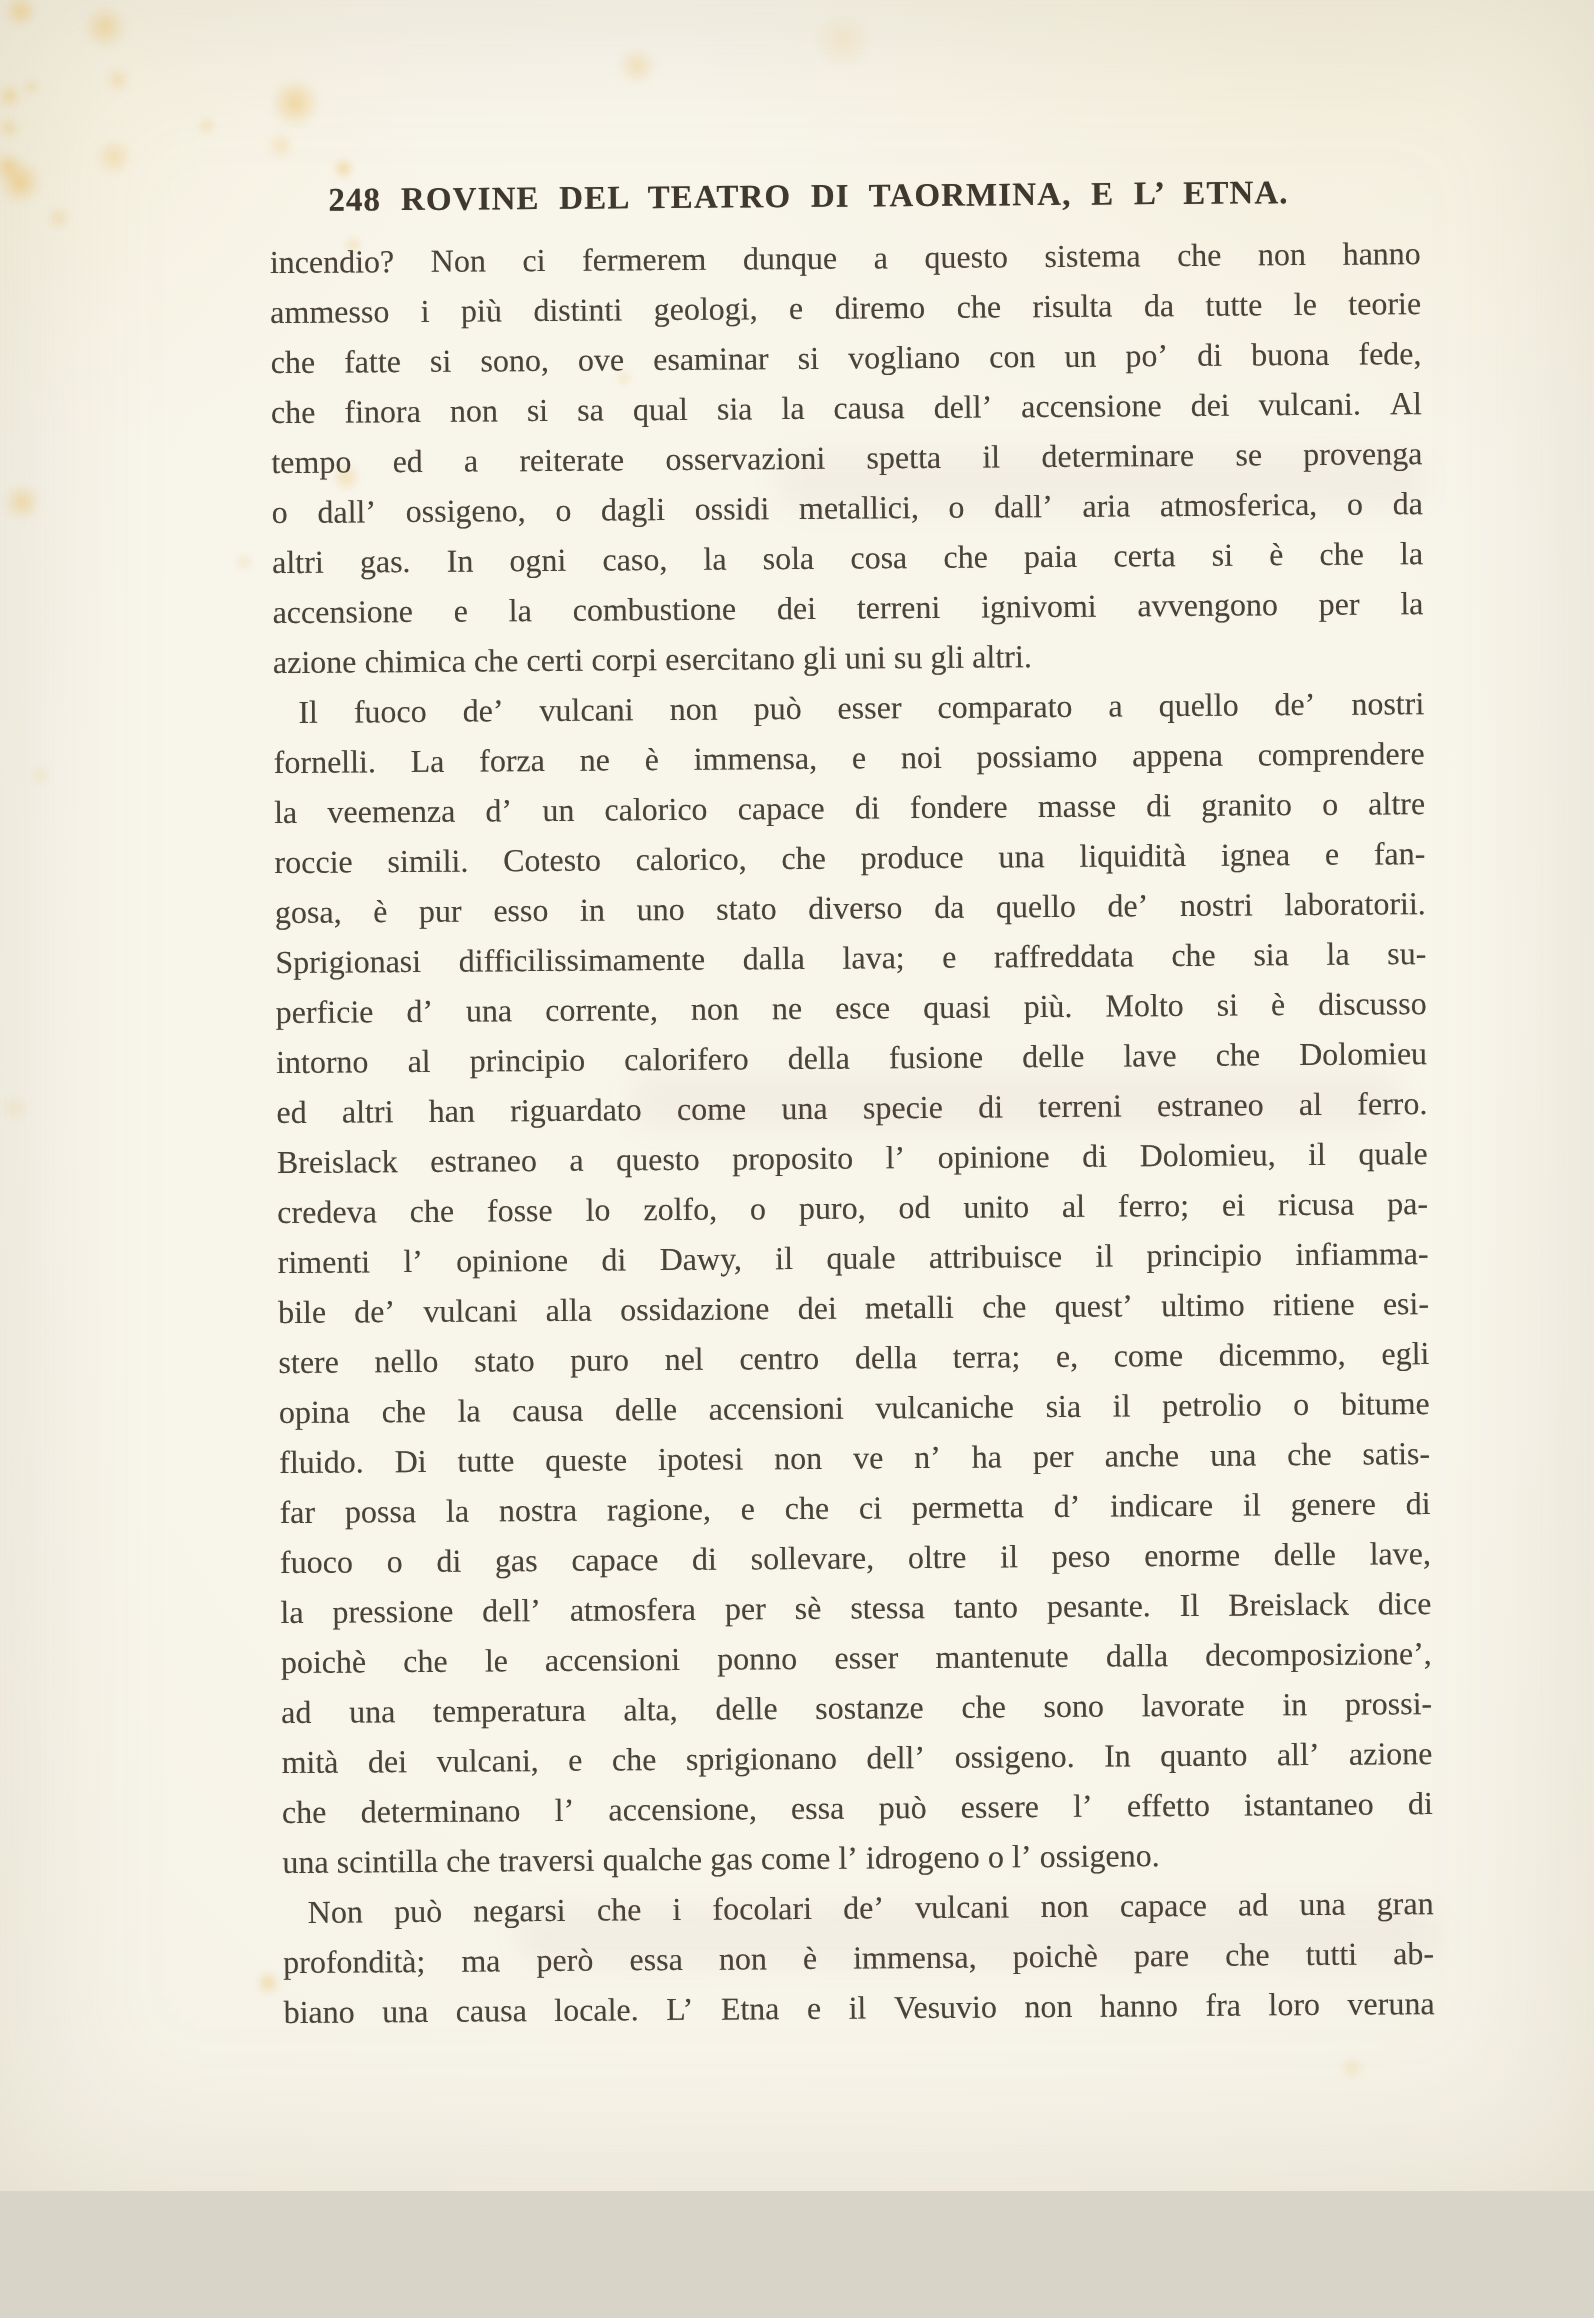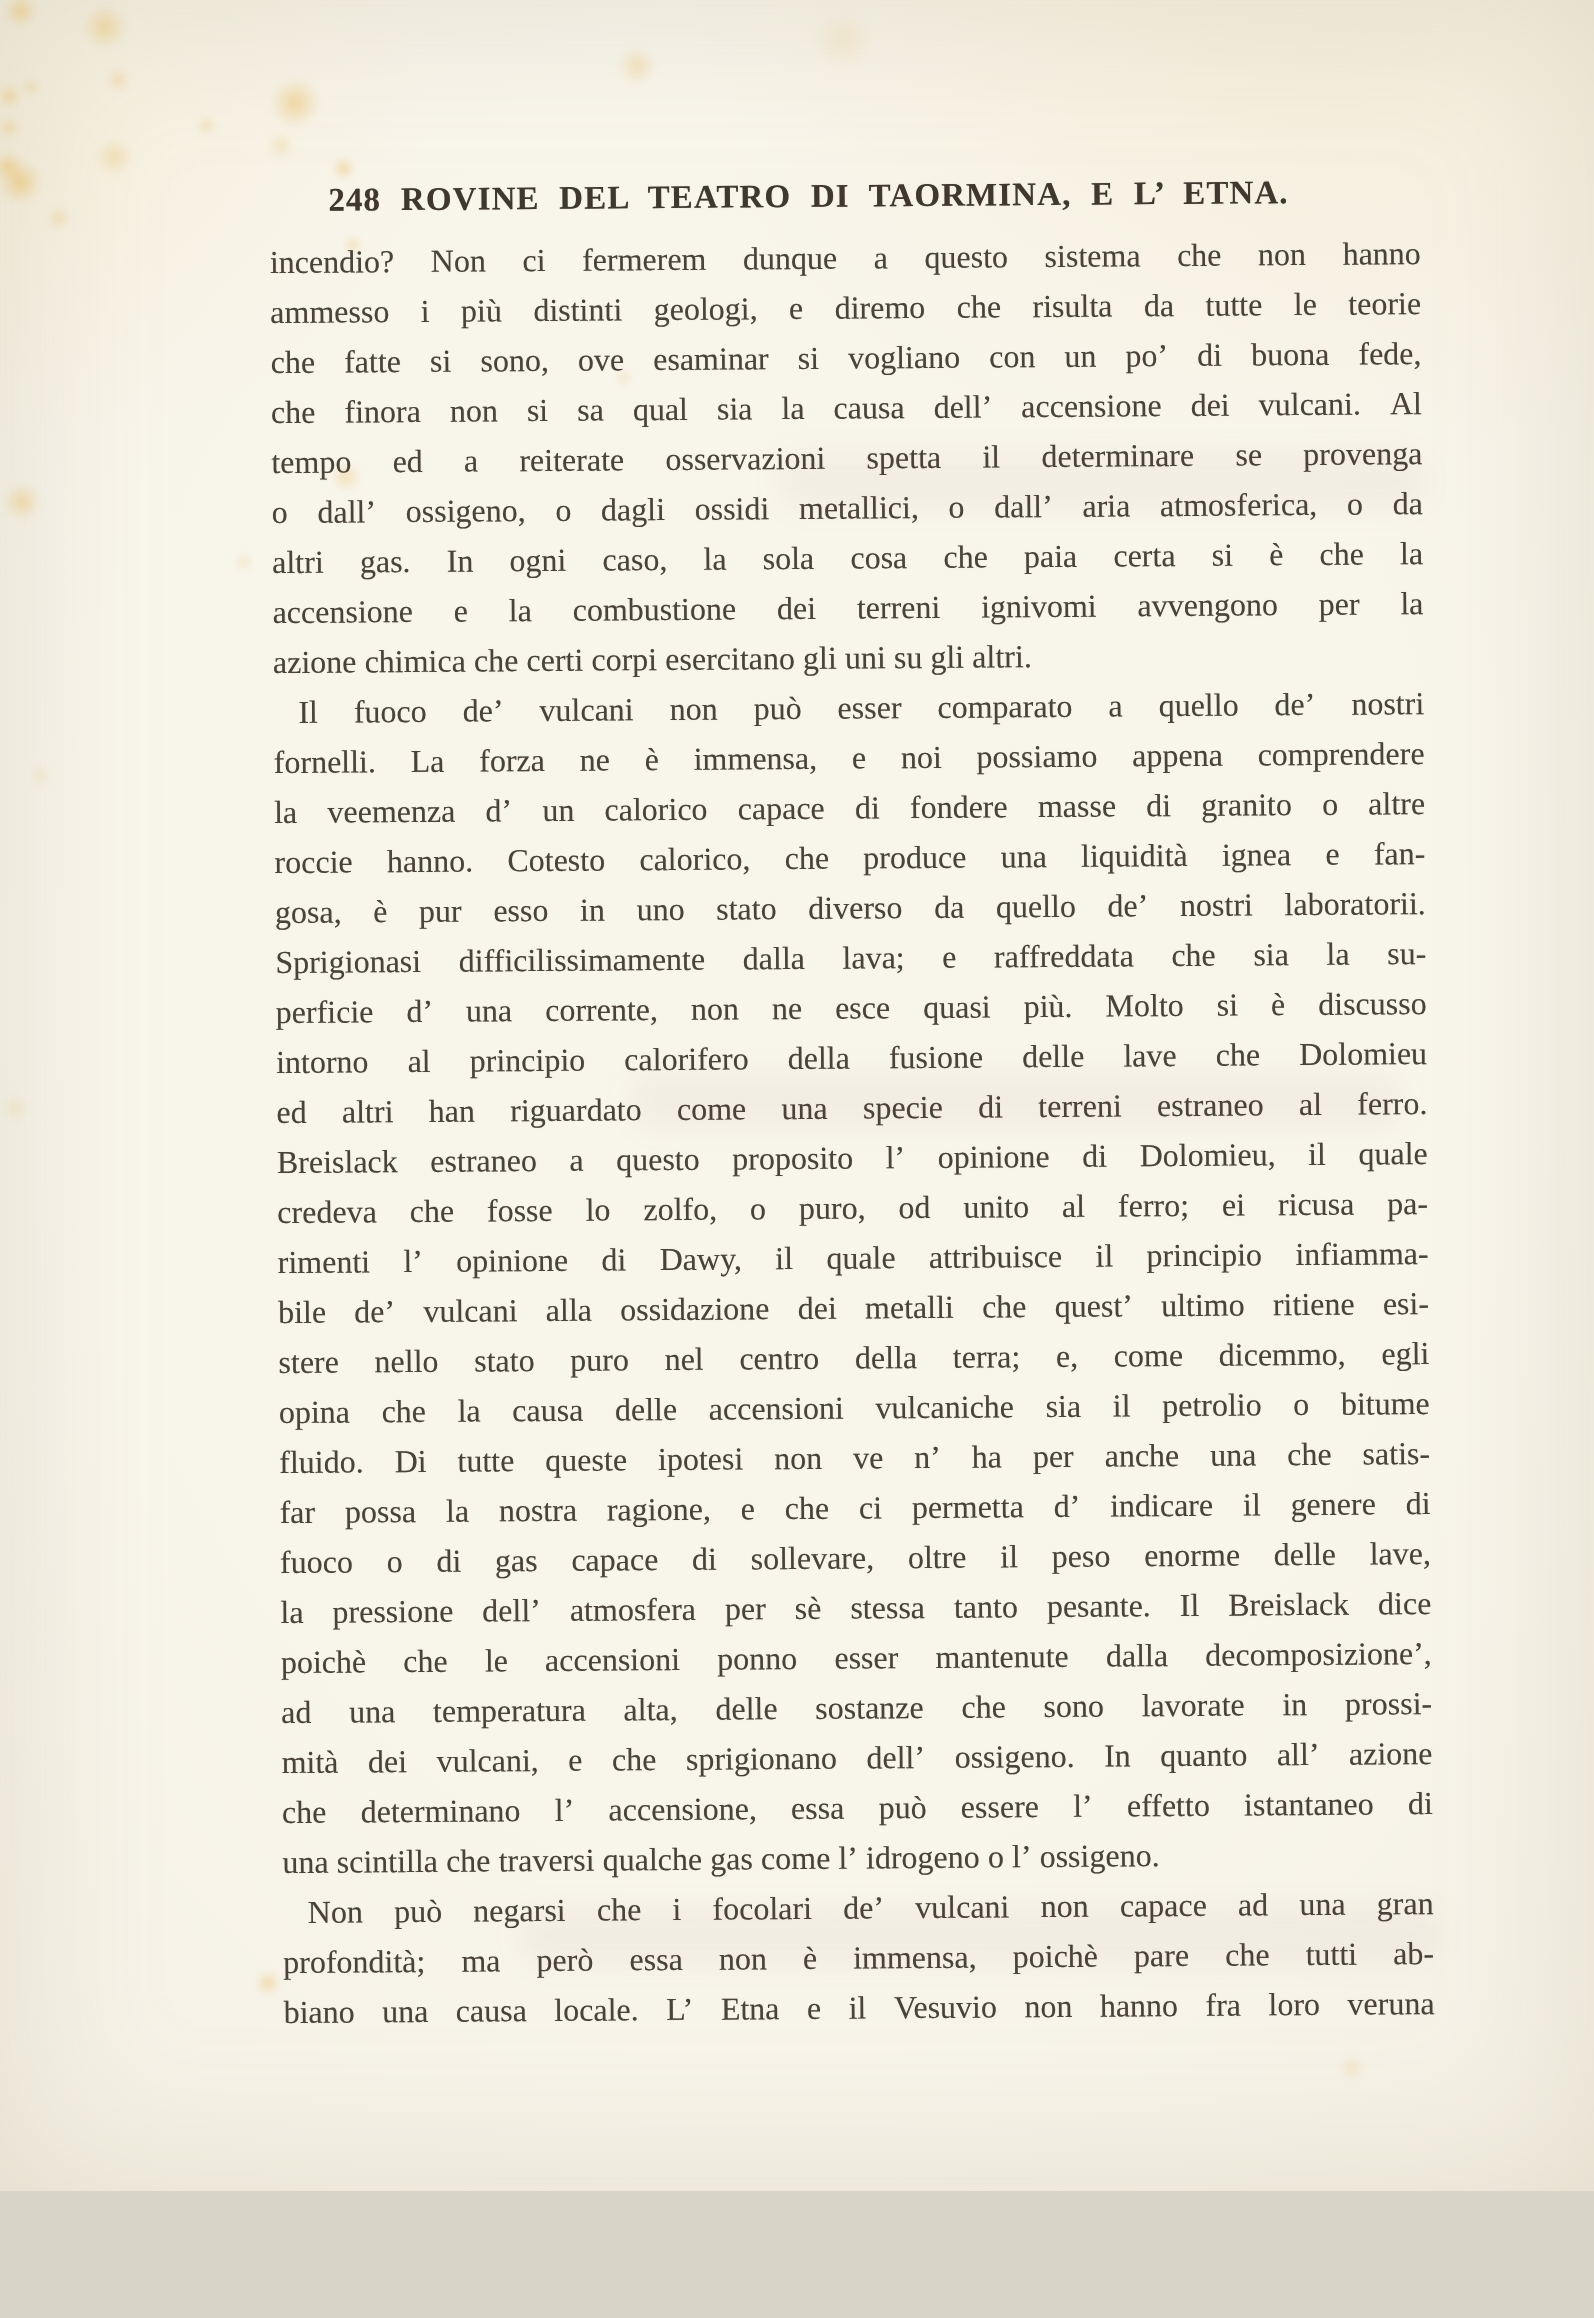--- a/index.html
+++ b/index.html
@@ -96,21 +96,21 @@
         <div class="line"><span>che</span><span>fatte</span><span>si</span><span>sono,</span><span>ove</span><span>esaminar</span><span>si</span><span>vogliano</span><span>con</span><span>un</span><span>po’</span><span>di</span><span>buona</span><span>fede,</span></div>
         <div class="line"><span>che</span><span>finora</span><span>non</span><span>si</span><span>sa</span><span>qual</span><span>sia</span><span>la</span><span>causa</span><span>dell’</span><span>accensione</span><span>dei</span><span>vulcani.</span><span>Al</span></div>
         <div class="line"><span>tempo</span><span>ed</span><span>a</span><span>reiterate</span><span>osservazioni</span><span>spetta</span><span>il</span><span>determinare</span><span>se</span><span>provenga</span></div>
         <div class="line"><span>o</span><span>dall’</span><span>ossigeno,</span><span>o</span><span>dagli</span><span>ossidi</span><span>metallici,</span><span>o</span><span>dall’</span><span>aria</span><span>atmosferica,</span><span>o</span><span>da</span></div>
         <div class="line"><span>altri</span><span>gas.</span><span>In</span><span>ogni</span><span>caso,</span><span>la</span><span>sola</span><span>cosa</span><span>che</span><span>paia</span><span>certa</span><span>si</span><span>è</span><span>che</span><span>la</span></div>
         <div class="line"><span>accensione</span><span>e</span><span>la</span><span>combustione</span><span>dei</span><span>terreni</span><span>ignivomi</span><span>avvengono</span><span>per</span><span>la</span></div>
         <div class="line end"><span>azione</span><span>chimica</span><span>che</span><span>certi</span><span>corpi</span><span>esercitano</span><span>gli</span><span>uni</span><span>su</span><span>gli</span><span>altri.</span></div>
         <div class="line indent"><span>Il</span><span>fuoco</span><span>de’</span><span>vulcani</span><span>non</span><span>può</span><span>esser</span><span>comparato</span><span>a</span><span>quello</span><span>de’</span><span>nostri</span></div>
         <div class="line"><span>fornelli.</span><span>La</span><span>forza</span><span>ne</span><span>è</span><span>immensa,</span><span>e</span><span>noi</span><span>possiamo</span><span>appena</span><span>comprendere</span></div>
         <div class="line"><span>la</span><span>veemenza</span><span>d’</span><span>un</span><span>calorico</span><span>capace</span><span>di</span><span>fondere</span><span>masse</span><span>di</span><span>granito</span><span>o</span><span>altre</span></div>
-        <div class="line"><span>roccie</span><span>hanno.</span><span>Cotesto</span><span>calorico,</span><span>che</span><span>produce</span><span>una</span><span>liquidità</span><span>ignea</span><span>e</span><span>fan-</span></div>
+        <div class="line"><span>roccie</span><span>simili.</span><span>Cotesto</span><span>calorico,</span><span>che</span><span>produce</span><span>una</span><span>liquidità</span><span>ignea</span><span>e</span><span>fan-</span></div>
         <div class="line"><span>gosa,</span><span>è</span><span>pur</span><span>esso</span><span>in</span><span>uno</span><span>stato</span><span>diverso</span><span>da</span><span>quello</span><span>de’</span><span>nostri</span><span>laboratorii.</span></div>
         <div class="line"><span>Sprigionasi</span><span>difficilissimamente</span><span>dalla</span><span>lava;</span><span>e</span><span>raffreddata</span><span>che</span><span>sia</span><span>la</span><span>su-</span></div>
         <div class="line"><span>perficie</span><span>d’</span><span>una</span><span>corrente,</span><span>non</span><span>ne</span><span>esce</span><span>quasi</span><span>più.</span><span>Molto</span><span>si</span><span>è</span><span>discusso</span></div>
         <div class="line"><span>intorno</span><span>al</span><span>principio</span><span>calorifero</span><span>della</span><span>fusione</span><span>delle</span><span>lave</span><span>che</span><span>Dolomieu</span></div>
         <div class="line"><span>ed</span><span>altri</span><span>han</span><span>riguardato</span><span>come</span><span>una</span><span>specie</span><span>di</span><span>terreni</span><span>estraneo</span><span>al</span><span>ferro.</span></div>
         <div class="line"><span>Breislack</span><span>estraneo</span><span>a</span><span>questo</span><span>proposito</span><span>l’</span><span>opinione</span><span>di</span><span>Dolomieu,</span><span>il</span><span>quale</span></div>
         <div class="line"><span>credeva</span><span>che</span><span>fosse</span><span>lo</span><span>zolfo,</span><span>o</span><span>puro,</span><span>od</span><span>unito</span><span>al</span><span>ferro;</span><span>ei</span><span>ricusa</span><span>pa-</span></div>
         <div class="line"><span>rimenti</span><span>l’</span><span>opinione</span><span>di</span><span>Dawy,</span><span>il</span><span>quale</span><span>attribuisce</span><span>il</span><span>principio</span><span>infiamma-</span></div>
         <div class="line"><span>bile</span><span>de’</span><span>vulcani</span><span>alla</span><span>ossidazione</span><span>dei</span><span>metalli</span><span>che</span><span>quest’</span><span>ultimo</span><span>ritiene</span><span>esi-</span></div>
         <div class="line"><span>stere</span><span>nello</span><span>stato</span><span>puro</span><span>nel</span><span>centro</span><span>della</span><span>terra;</span><span>e,</span><span>come</span><span>dicemmo,</span><span>egli</span></div>

